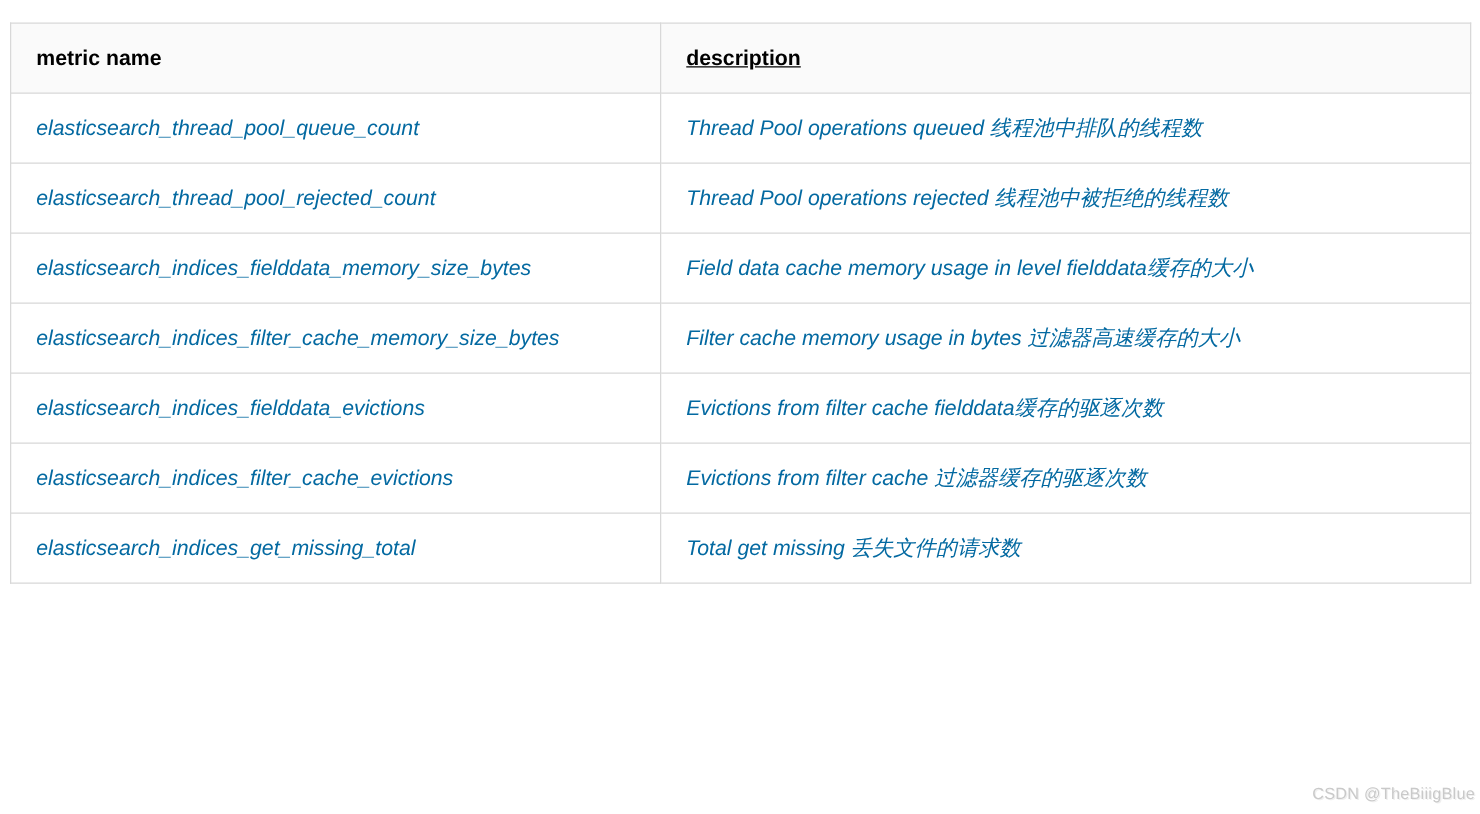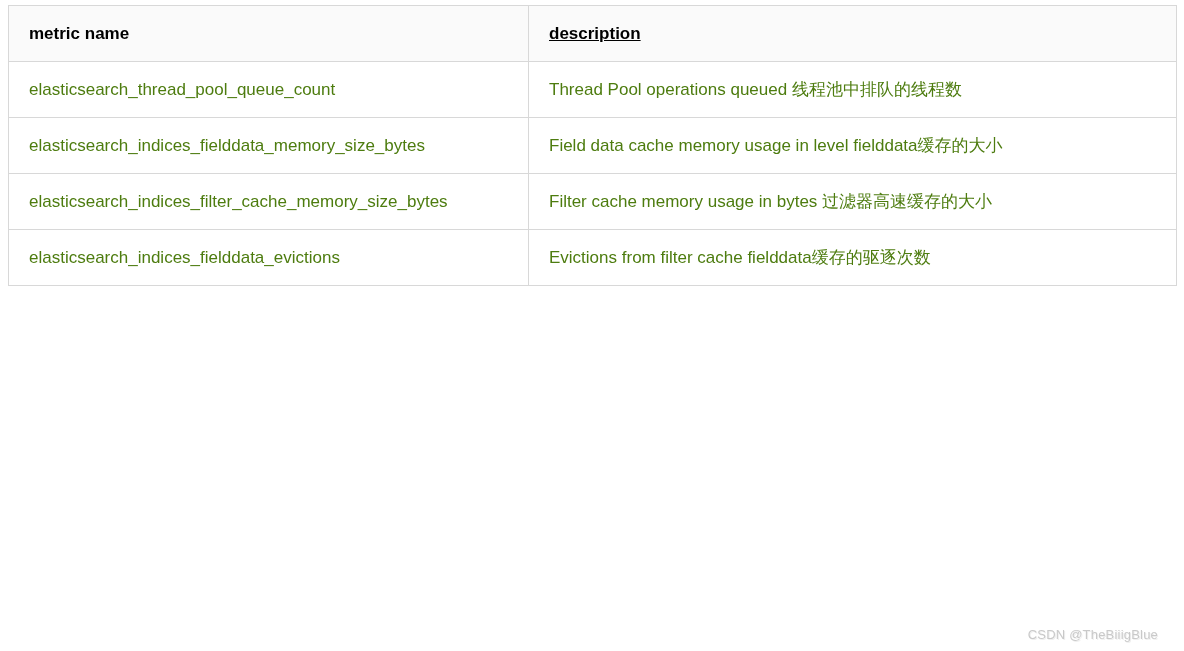--- a/index.html
+++ b/index.html
@@ -7,21 +7,21 @@
     width: 1184px;
     height: 651px;
     background: #ffffff;
     font-family: "Liberation Sans", "DejaVu Sans", sans-serif;
     position: relative;
     overflow: hidden;
   }
   .doc-table {
     position: absolute;
     left: 8px;
-    top: 5px;
+    top: 18px;
     width: 1168px;
     border-collapse: collapse;
     table-layout: fixed;
   }
   .doc-table th,
   .doc-table td {
     border: 1px solid #d8d8d8;
     padding: 11px 20px;
     font-size: 17px;
     line-height: 33px;
@@ -29,29 +29,30 @@
     text-align: left;
     overflow-wrap: break-word;
     word-break: break-word;
   }
   .doc-table th {
     background: #fafafa;
     color: #000000;
     font-weight: 700;
   }
   .doc-table td {
-    color: #4d7c0f;
+    color: #0369a1;
     font-weight: 400;
     background: #ffffff;
+    font-style: italic;
   }
   .col-metric { width: 520px; }
   .col-desc   { width: 648px; text-decoration: underline; }
   .watermark {
     position: absolute;
-    right: 26px;
+    right: 4px;
     top: 627px;
     font-size: 13px;
     color: #c9c9c9;
     text-shadow: 1px 1px 0 #efefef;
     letter-spacing: 0.2px;
     white-space: nowrap;
   }
 </style>
 </head>
 <body>
@@ -62,27 +63,39 @@
       <th class="col-metric">metric name</th>
       <th class="col-desc">description</th>
     </tr>
   </thead>
   <tbody>
     <tr>
       <td>elasticsearch_thread_pool_queue_count</td>
       <td>Thread Pool operations queued 线程池中排队的线程数</td>
     </tr>
     <tr>
+      <td>elasticsearch_thread_pool_rejected_count</td>
+      <td>Thread Pool operations rejected 线程池中被拒绝的线程数</td>
+    </tr>
+    <tr>
       <td>elasticsearch_indices_fielddata_memory_size_bytes</td>
       <td>Field data cache memory usage in level fielddata缓存的大小</td>
     </tr>
     <tr>
       <td>elasticsearch_indices_filter_cache_memory_size_bytes</td>
       <td>Filter cache memory usage in bytes 过滤器高速缓存的大小</td>
     </tr>
     <tr>
       <td>elasticsearch_indices_fielddata_evictions</td>
       <td>Evictions from filter cache fielddata缓存的驱逐次数</td>
     </tr>
+    <tr>
+      <td>elasticsearch_indices_filter_cache_evictions</td>
+      <td>Evictions from filter cache 过滤器缓存的驱逐次数</td>
+    </tr>
+    <tr>
+      <td>elasticsearch_indices_get_missing_total</td>
+      <td>Total get missing 丢失文件的请求数</td>
+    </tr>
   </tbody>
 </table>
 
 <div class="watermark">CSDN @TheBiiigBlue</div>
 
 </body></html>

